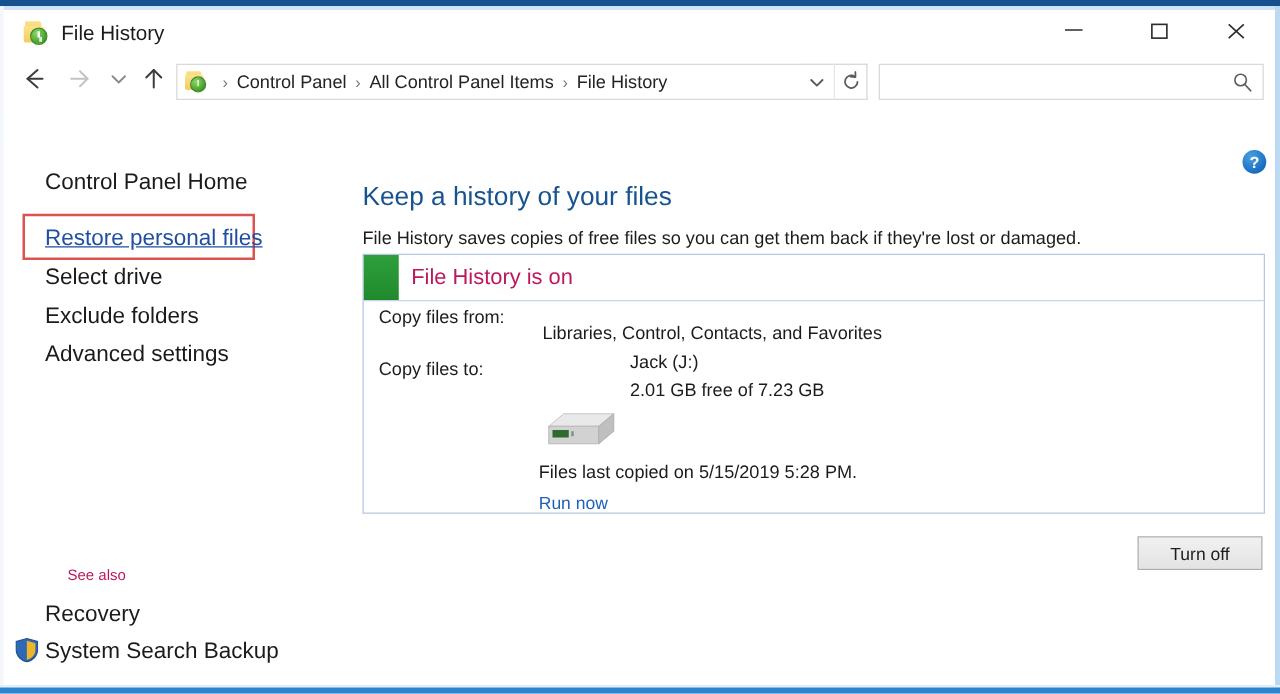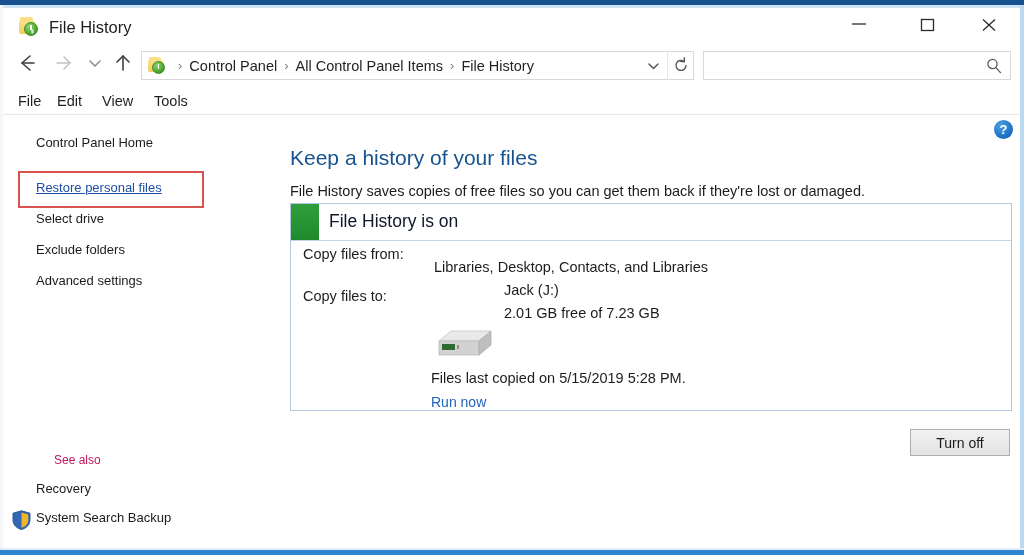--- a/index.html
+++ b/index.html
@@ -283,21 +283,21 @@
 
   
   .sidebar {
     position: absolute;
     left: 0; top: 0;
     width: 282px; height: 432px;
   }
   .side-link {
     position: absolute;
     left: 33px;
-    font-size: 13px;
+    font-size: 18px;
     color: #1b1b1b;
     white-space: nowrap;
     cursor: default;
   }
   .side-link.link-blue {
     color: #1f4fa3;
     text-decoration: underline;
   }
   .side-hl-box {
     position: absolute;
@@ -372,21 +372,21 @@
   .status-swatch {
     position: absolute;
     left: 0; top: 0;
     width: 28px; height: 36px;
     background: linear-gradient(180deg, #2e9f3c 0%, #1f8a2c 100%);
   }
   .status-title {
     position: absolute;
     left: 38px; top: 7px;
     font-size: 17.5px;
-    color: #0f172a;
+    color: #be185d;
     white-space: nowrap;
   }
   .row-label {
     position: absolute;
     font-size: 14.5px;
     color: #1c1c1c;
     white-space: nowrap;
   }
   .row-value {
     position: absolute;
@@ -514,27 +514,20 @@
     <div class="searchbox">
       <div class="search-icon">
         <svg width="18" height="18" viewBox="0 0 18 18">
             <circle cx="7.5" cy="7" r="4.6" fill="none" stroke="#5c5c5c" stroke-width="1.3"></circle>
             <line x1="10.9" y1="10.6" x2="15.5" y2="15.6" stroke="#5c5c5c" stroke-width="1.4" stroke-linecap="round"></line>
           </svg>
       </div>
     </div>
   </div>
 
-  <div class="menubar">
-    <div class="menu-item" style="left:9px;">File</div>
-    <div class="menu-item" style="left:48px;">Edit</div>
-    <div class="menu-item" style="left:93px;">View</div>
-    <div class="menu-item" style="left:145px;">Tools</div>
-    <div class="menubar-sep"></div>
-  </div>
 
   <div class="content">
 
     <div class="sidebar">
       <div class="side-link" style="top:19px;">Control Panel Home</div>
       <div class="side-hl-box"></div>
       <div class="side-link link-blue" style="top:64px;">Restore personal files</div>
       <div class="side-link" style="top:95px;">Select drive</div>
       <div class="side-link" style="top:126px;">Exclude folders</div>
       <div class="side-link" style="top:157px;">Advanced settings</div>
@@ -557,21 +550,21 @@
       <div class="main-heading">Keep a history of your files</div>
       <div class="main-sub">File History saves copies of free files so you can get them back if they're lost or damaged.</div>
 
       <div class="status-panel">
         <div class="status-head">
           <div class="status-swatch"></div>
           <div class="status-title">File History is on</div>
         </div>
 
         <div class="row-label" style="left:12px; top:42px;">Copy files from:</div>
-        <div class="row-value" style="left:143px; top:55px;">Libraries, Desktop, Contacts, and Libraries</div>
+        <div class="row-value" style="left:143px; top:55px;">Libraries, Control, Contacts, and Favorites</div>
 
         <div class="row-label" style="left:12px; top:84px;">Copy files to:</div>
 
         <div class="drive-icon">
           <svg width="62" height="40" viewBox="0 0 62 40">
             <polygon points="6,18 18,8 58,8 46,18" fill="#e9e9e9" stroke="#c6c6c6" stroke-width="0.8"></polygon>
             <rect x="6" y="18" width="40" height="14" fill="#d2d2d2" stroke="#b9b9b9" stroke-width="0.8"></rect>
             <polygon points="46,18 58,8 58,22 46,32" fill="#bfbfbf" stroke="#b0b0b0" stroke-width="0.8"></polygon>
             <rect x="9" y="21" width="13" height="6" fill="#2f6b31"></rect>
             <rect x="24" y="22" width="2" height="4" fill="#8d8d8d"></rect>

